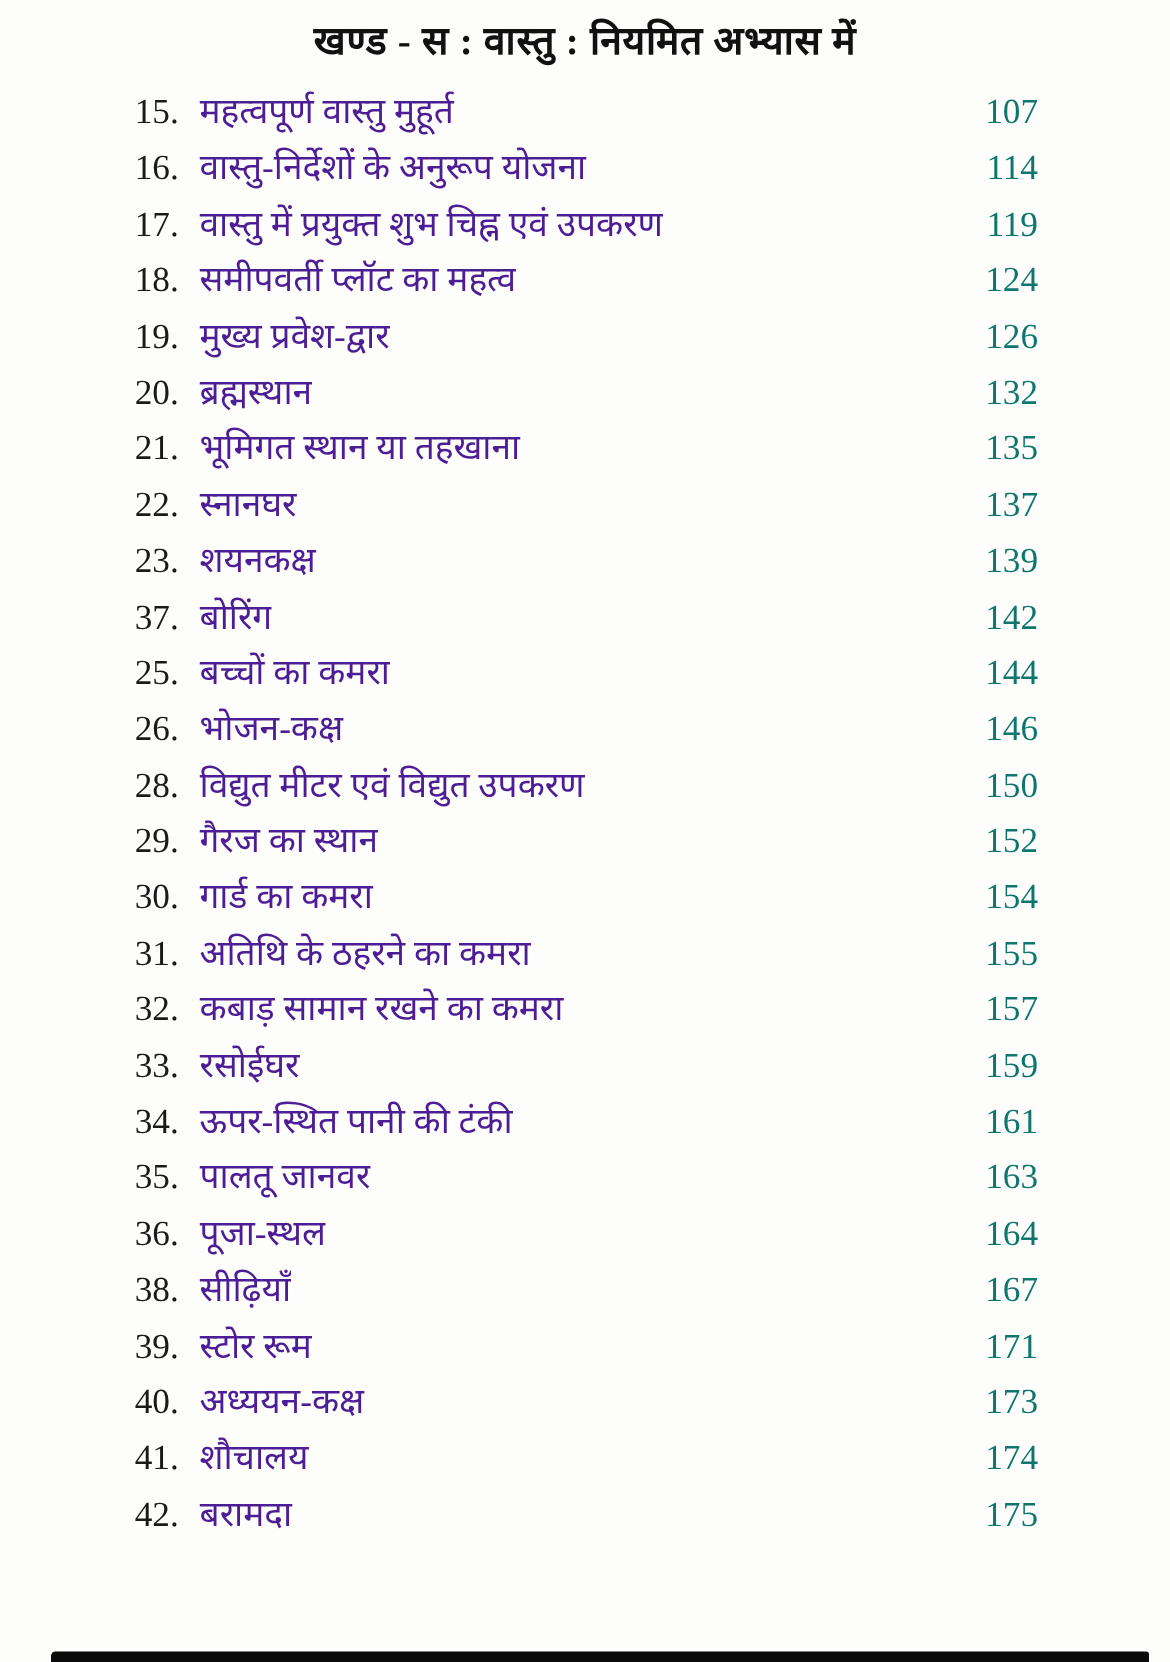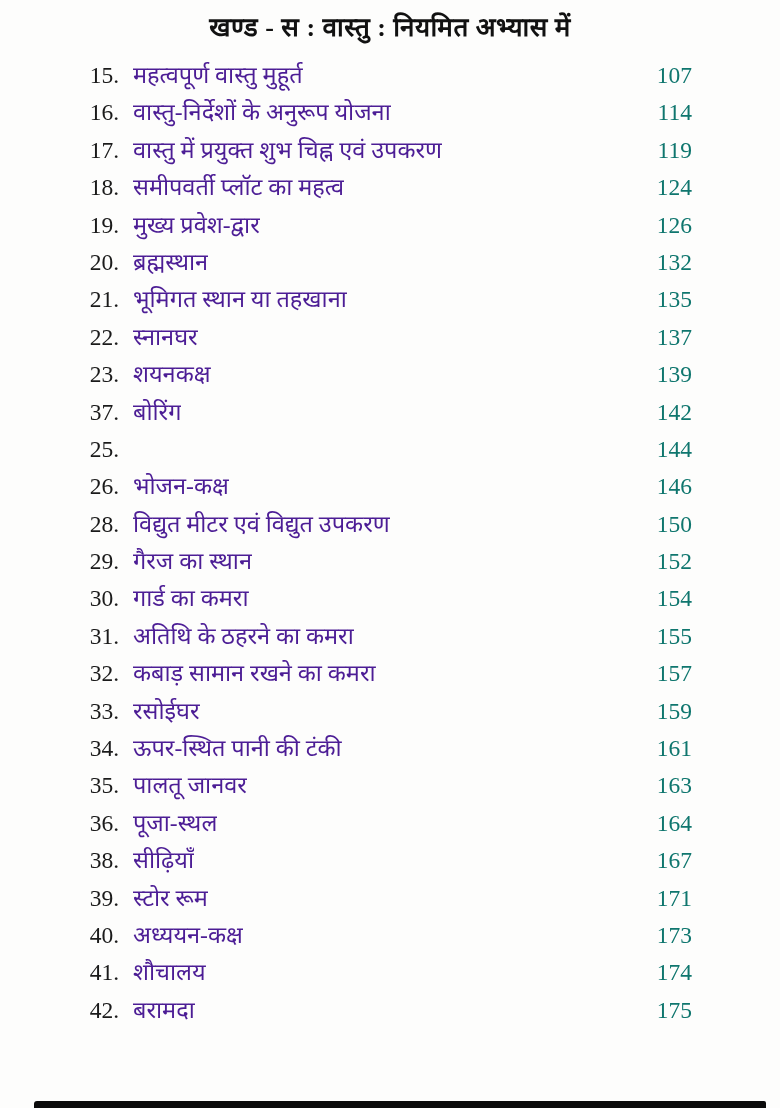--- a/index.html
+++ b/index.html
@@ -122,20 +122,21 @@
     <span class="toc-title">शयनकक्ष</span>
     <span class="toc-page">139</span>
   </div>
       <div class="toc-row">
     <span class="toc-num">37.</span>
     <span class="toc-title">बोरिंग</span>
     <span class="toc-page">142</span>
   </div>
       <div class="toc-row">
     <span class="toc-num">25.</span>
+    <span class="toc-title">बच्चों का कमरा</span>
     <span class="toc-page">144</span>
   </div>
       <div class="toc-row">
     <span class="toc-num">26.</span>
     <span class="toc-title">भोजन-कक्ष</span>
     <span class="toc-page">146</span>
   </div>
       <div class="toc-row">
     <span class="toc-num">28.</span>
     <span class="toc-title">विद्युत मीटर एवं विद्युत उपकरण</span>

